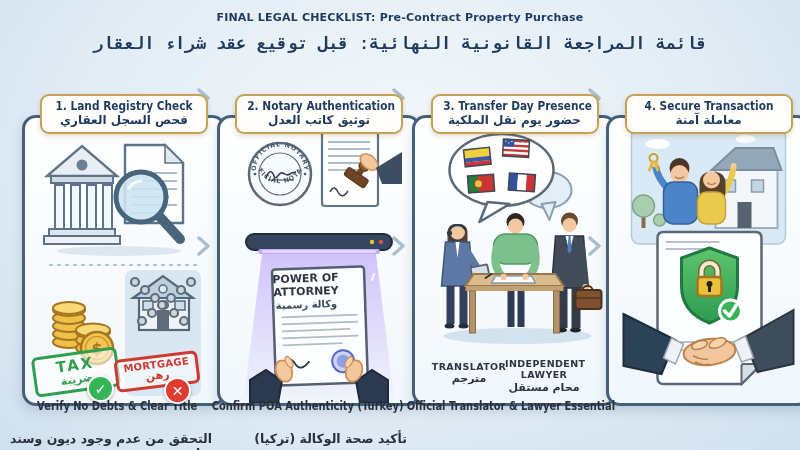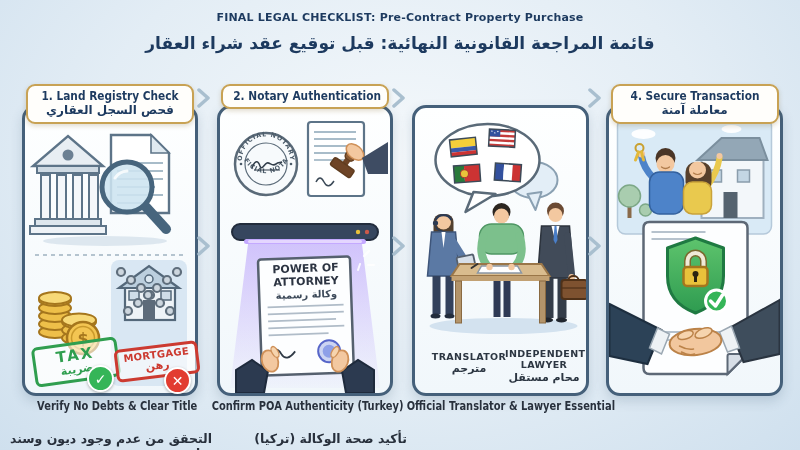--- a/index.html
+++ b/index.html
@@ -2,24 +2,24 @@
 <html><head>
 <meta charset="utf-8">
 <style>
   html,body{margin:0;padding:0;background:#fff;}
   .stage{position:relative;width:800px;height:450px;overflow:hidden;
     font-family:"DejaVu Sans","Liberation Sans",sans-serif;
     background:radial-gradient(ellipse at 50% 35%, #f4f8fb 0%, #e3edf5 55%, #cfe0ee 100%);}
   .title-en{position:absolute;top:11px;left:0;right:0;text-align:center;
     font-size:11px;font-weight:bold;color:#1d3a5f;letter-spacing:.2px;}
   .title-ar{position:absolute;top:33px;left:0;right:0;text-align:center;direction:rtl;
-    font-size:17px;font-weight:bold;color:#1d3a5f;}
-  .panel{position:absolute;top:105px;height:285px;border:3px solid #45607a;border-radius:14px;
+    font-size:17px;font-weight:bold;color:#1d3a5f;font-family:Liberation Mono, monospace;}
+  .panel{position:absolute;top:115px;height:285px;border:3px solid #45607a;border-radius:14px;
     background:linear-gradient(180deg,#feffff 0%,#f1f7fb 100%);
-    box-shadow:0 5px 12px rgba(47,76,105,.18);}
+    box-shadow:0 5px 12px rgba(47,76,105,.18);padding-left:28px;}
   .p1{left:22px;width:170px}.p2{left:217px;width:170px}.p3{left:412px;width:171px}.p4{left:606px;width:171px}
   .panel-header{position:absolute;top:-24px;left:50%;transform:translateX(-50%);
     width:156px;background:#fffefb;border:2px solid #c8a254;border-radius:9px;
     padding:3px 4px 4px;text-align:center;box-shadow:0 2px 5px rgba(120,90,30,.22);z-index:3;}
   .panel-header .en{display:block;font-size:11.5px;font-weight:bold;color:#1d3a5f;
     white-space:nowrap;transform:scaleX(.92);transform-origin:center;}
   .panel-header .ar{display:block;font-size:12px;font-weight:bold;color:#1d3a5f;direction:rtl;line-height:1.25;}
   .art{position:absolute;left:0;top:0;width:100%;height:100%;}
   .stamp{position:absolute;border-radius:6px;text-align:center;padding:1px 4px 3px;
     background:rgba(255,255,255,.6);z-index:2;}
@@ -152,20 +152,21 @@
       <span>✓</span>
     </div>
     <div class="badge badge-cross">
       <span>✕</span>
     </div>
   </div>
 
   <div class="panel p2">
     <div class="panel-header">
       <span class="en">2. Notary Authentication</span>
+      <span class="ar">توثيق كاتب العدل</span>
     </div>
     <svg class="art" viewBox="0 0 170 285">
       <defs>
         <linearGradient id="g-beam" x1="0" y1="0" x2="0" y2="1">
           <stop offset="0" stop-color="rgba(170,140,250,0.5)"></stop>
           <stop offset="1" stop-color="rgba(170,140,250,0.04)"></stop>
         </linearGradient>
         <path id="arcT" d="M25 64 A24 24 0 1 1 67 64" fill="none"></path>
         <path id="arcB" d="M23 50 A25 25 0 0 0 69 50" fill="none"></path>
       </defs>
@@ -237,20 +238,24 @@
       </g>
     </svg>
     <div class="poa-title">
       <span class="l1">POWER OF</span>
       <span class="l1">ATTORNEY</span>
       <span class="ar">وكالة رسمية</span>
     </div>
   </div>
 
   <div class="panel p3">
+    <div class="panel-header">
+      <span class="en">3. Transfer Day Presence</span>
+      <span class="ar">حضور يوم نقل الملكية</span>
+    </div>
     <svg class="art" viewBox="0 0 170 285">
       <ellipse cx="88" cy="218" rx="74" ry="8" fill="#d3e2ef"></ellipse>
       <g>
         <ellipse cx="118" cy="72" rx="24" ry="18" fill="#e3eef7" stroke="#8aa0b2" stroke-width="2"></ellipse>
         <polygon points="112,86 120,102 126,84" fill="#e3eef7" stroke="#8aa0b2" stroke-width="2" stroke-linejoin="round"></polygon>
         <ellipse cx="72" cy="52" rx="52" ry="36" fill="#ffffff" stroke="#5a6a78" stroke-width="2.5"></ellipse>
         <polygon points="58,84 50,104 80,86" fill="#ffffff" stroke="#5a6a78" stroke-width="2.5" stroke-linejoin="round"></polygon>
       </g>
       <g transform="translate(34,32) rotate(-6)">
         <rect width="26" height="8.5" fill="#f5cf3a"></rect>

